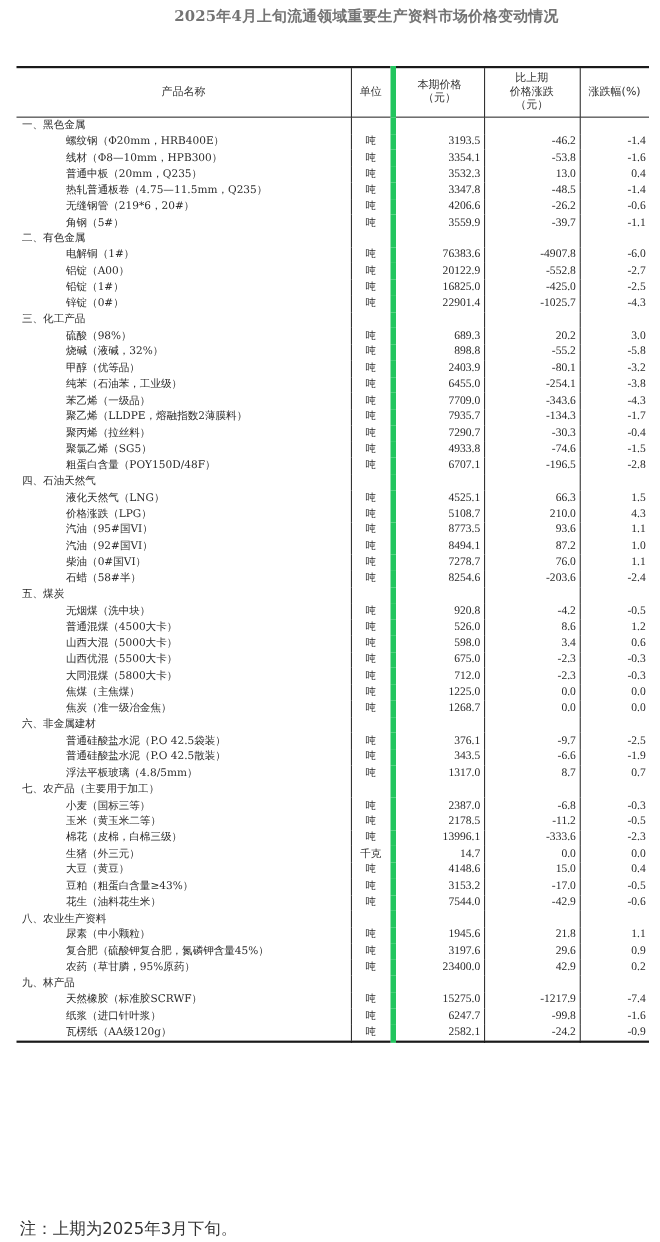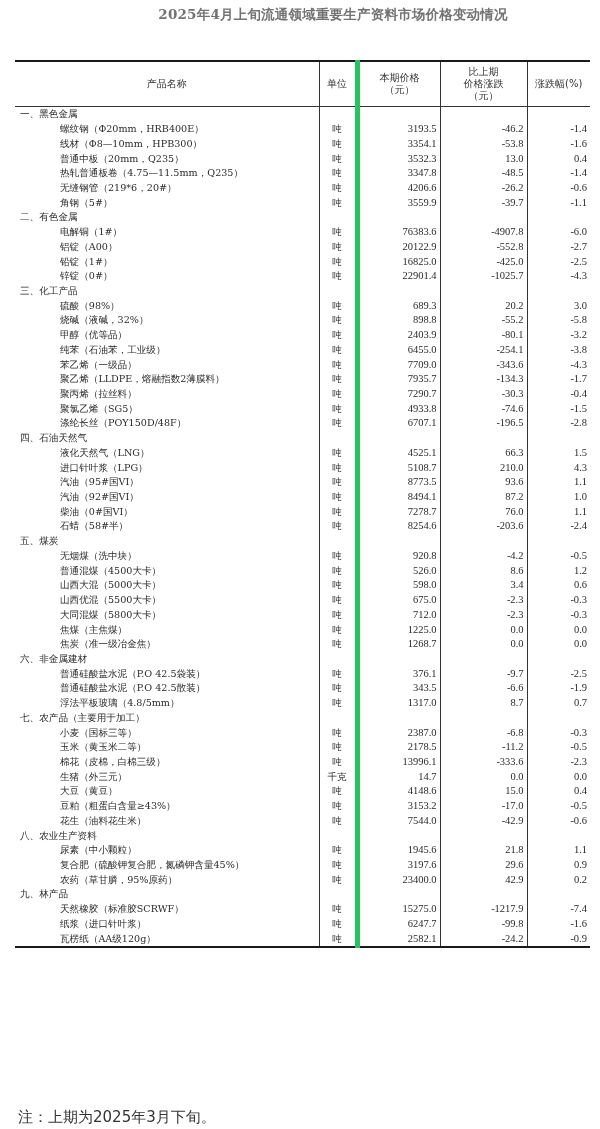--- a/index.html
+++ b/index.html
@@ -205,42 +205,42 @@
           <td class="c-pct">-0.4</td>
         </tr>
         <tr class="item">
           <td class="c-name">聚氯乙烯（SG5）</td>
           <td class="c-unit">吨</td>
           <td class="c-price">4933.8</td>
           <td class="c-chg">-74.6</td>
           <td class="c-pct">-1.5</td>
         </tr>
         <tr class="item">
-          <td class="c-name">涤纶长丝（POY150D/48F）</td>
+          <td class="c-name">粗蛋白含量（POY150D/48F）</td>
           <td class="c-unit">吨</td>
           <td class="c-price">6707.1</td>
           <td class="c-chg">-196.5</td>
           <td class="c-pct">-2.8</td>
         </tr>
         <tr class="cat">
           <td class="c-name">四、石油天然气</td>
           <td class="c-unit"></td>
           <td class="c-price"></td>
           <td class="c-chg"></td>
           <td class="c-pct"></td>
         </tr>
         <tr class="item">
           <td class="c-name">液化天然气（LNG）</td>
           <td class="c-unit">吨</td>
           <td class="c-price">4525.1</td>
           <td class="c-chg">66.3</td>
           <td class="c-pct">1.5</td>
         </tr>
         <tr class="item">
-          <td class="c-name">进口针叶浆（LPG）</td>
+          <td class="c-name">价格涨跌（LPG）</td>
           <td class="c-unit">吨</td>
           <td class="c-price">5108.7</td>
           <td class="c-chg">210.0</td>
           <td class="c-pct">4.3</td>
         </tr>
         <tr class="item">
           <td class="c-name">汽油（95#国VI）</td>
           <td class="c-unit">吨</td>
           <td class="c-price">8773.5</td>
           <td class="c-chg">93.6</td>

